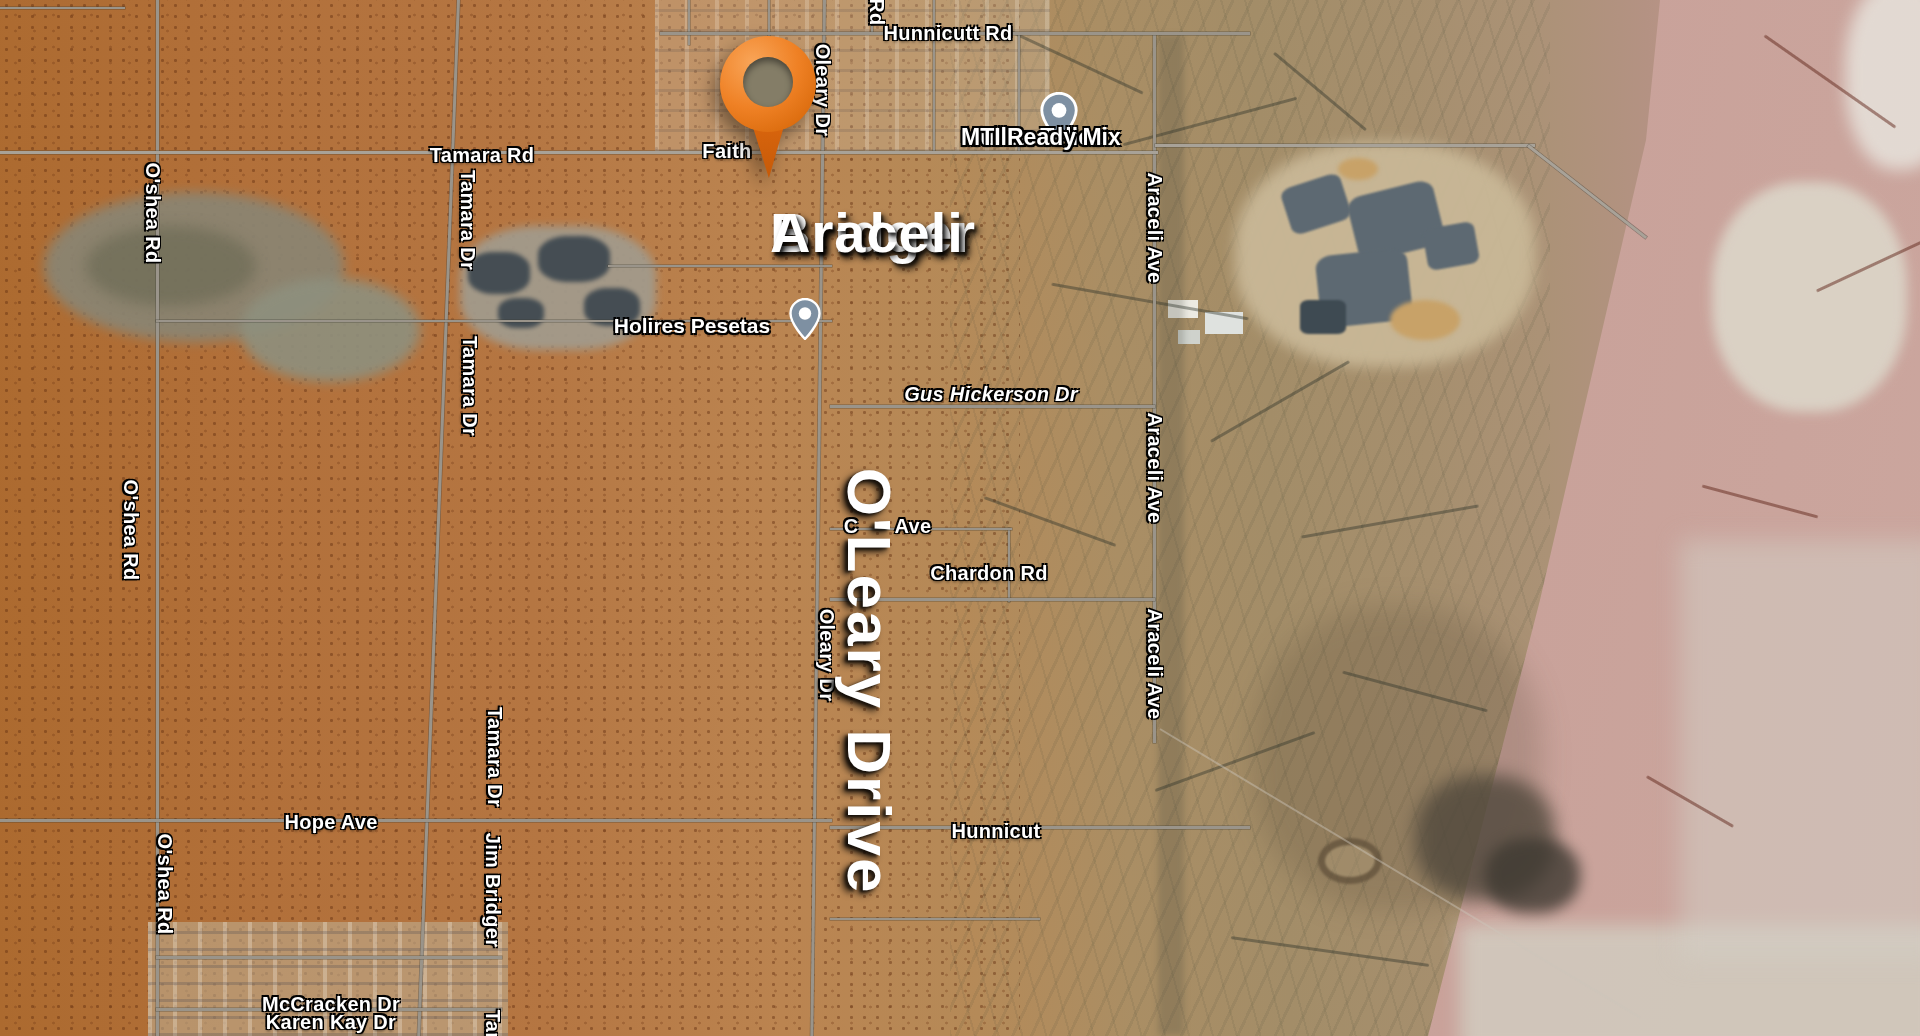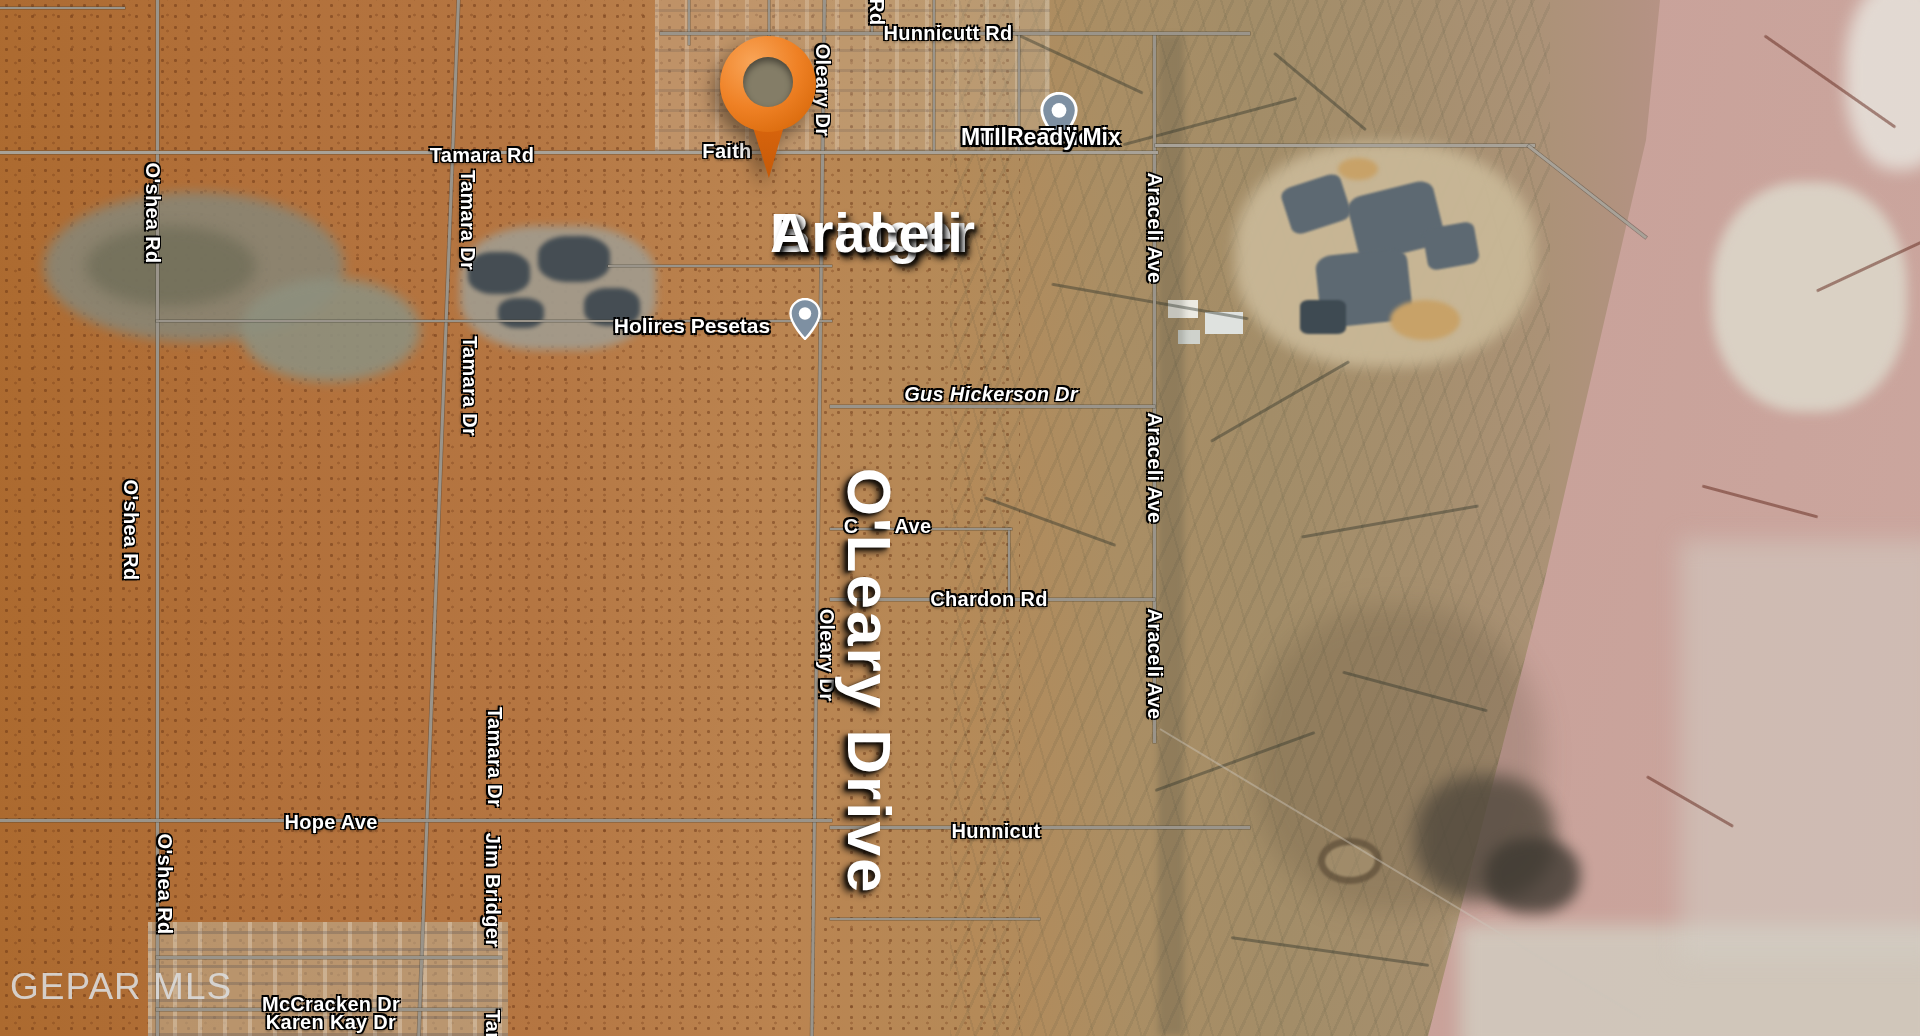--- a/index.html
+++ b/index.html
@@ -174,21 +174,21 @@
   <div class="road" style="left:156px;top:1008px;width:346px;height:3px;"></div>
   <div class="road" style="left:0;top:7px;width:125px;height:2px;"></div>
 
   <div class="label-layer" id="label-layer">
       <span class="rlabel" style="left: 948px; top: 33px;">Hunnicutt Rd</span>
       <span class="rlabel" style="left: 482px; top: 155px;">Tamara Rd</span>
       <span class="rlabel" style="left: 727px; top: 151px;">Faith</span>
       <span class="rlabel" style="left: 991px; top: 394px; font-style: italic;">Gus Hickerson Dr</span>
       <span class="rlabel" style="left: 851px; top: 526px;">C</span>
       <span class="rlabel" style="left: 913px; top: 526px;">Ave</span>
-      <span class="rlabel" style="left: 989px; top: 599px;">Chardon Rd</span>
+      <span class="rlabel" style="left: 989px; top: 573px;">Chardon Rd</span>
       <span class="rlabel" style="left: 331px; top: 822px;">Hope Ave</span>
       <span class="rlabel" style="left: 996px; top: 831px;">Hunnicut</span>
       <span class="rlabel" style="left: 331px; top: 1004px;">McCracken Dr</span>
       <span class="rlabel" style="left: 331px; top: 1022px;">Karen Kay Dr</span>
       <span class="rlabel v" style="left: 876px; top: 12px;">Rd</span>
       <span class="rlabel v" style="left: 822px; top: 90px;">Oleary Dr</span>
       <span class="rlabel v" style="left: 152px; top: 213px;">O'shea Rd</span>
       <span class="rlabel v" style="left: 130px; top: 530px;">O'shea Rd</span>
       <span class="rlabel v" style="left: 164px; top: 884px;">O'shea Rd</span>
       <span class="rlabel v" style="left: 467px; top: 220px;">Tamara Dr</span>
@@ -226,14 +226,13 @@
     <div>Araceli</div>
   </div>
   <div class="bigtext" id="street-annotation">O'Leary Drive</div>
 
   <div id="property-pin">
     <div class="tail"></div>
     <div class="ring"></div>
     <div class="hole"></div>
   </div>
 
-  <div id="watermark">GEPAR MLS</div>
 </div>
 
 </body></html>

